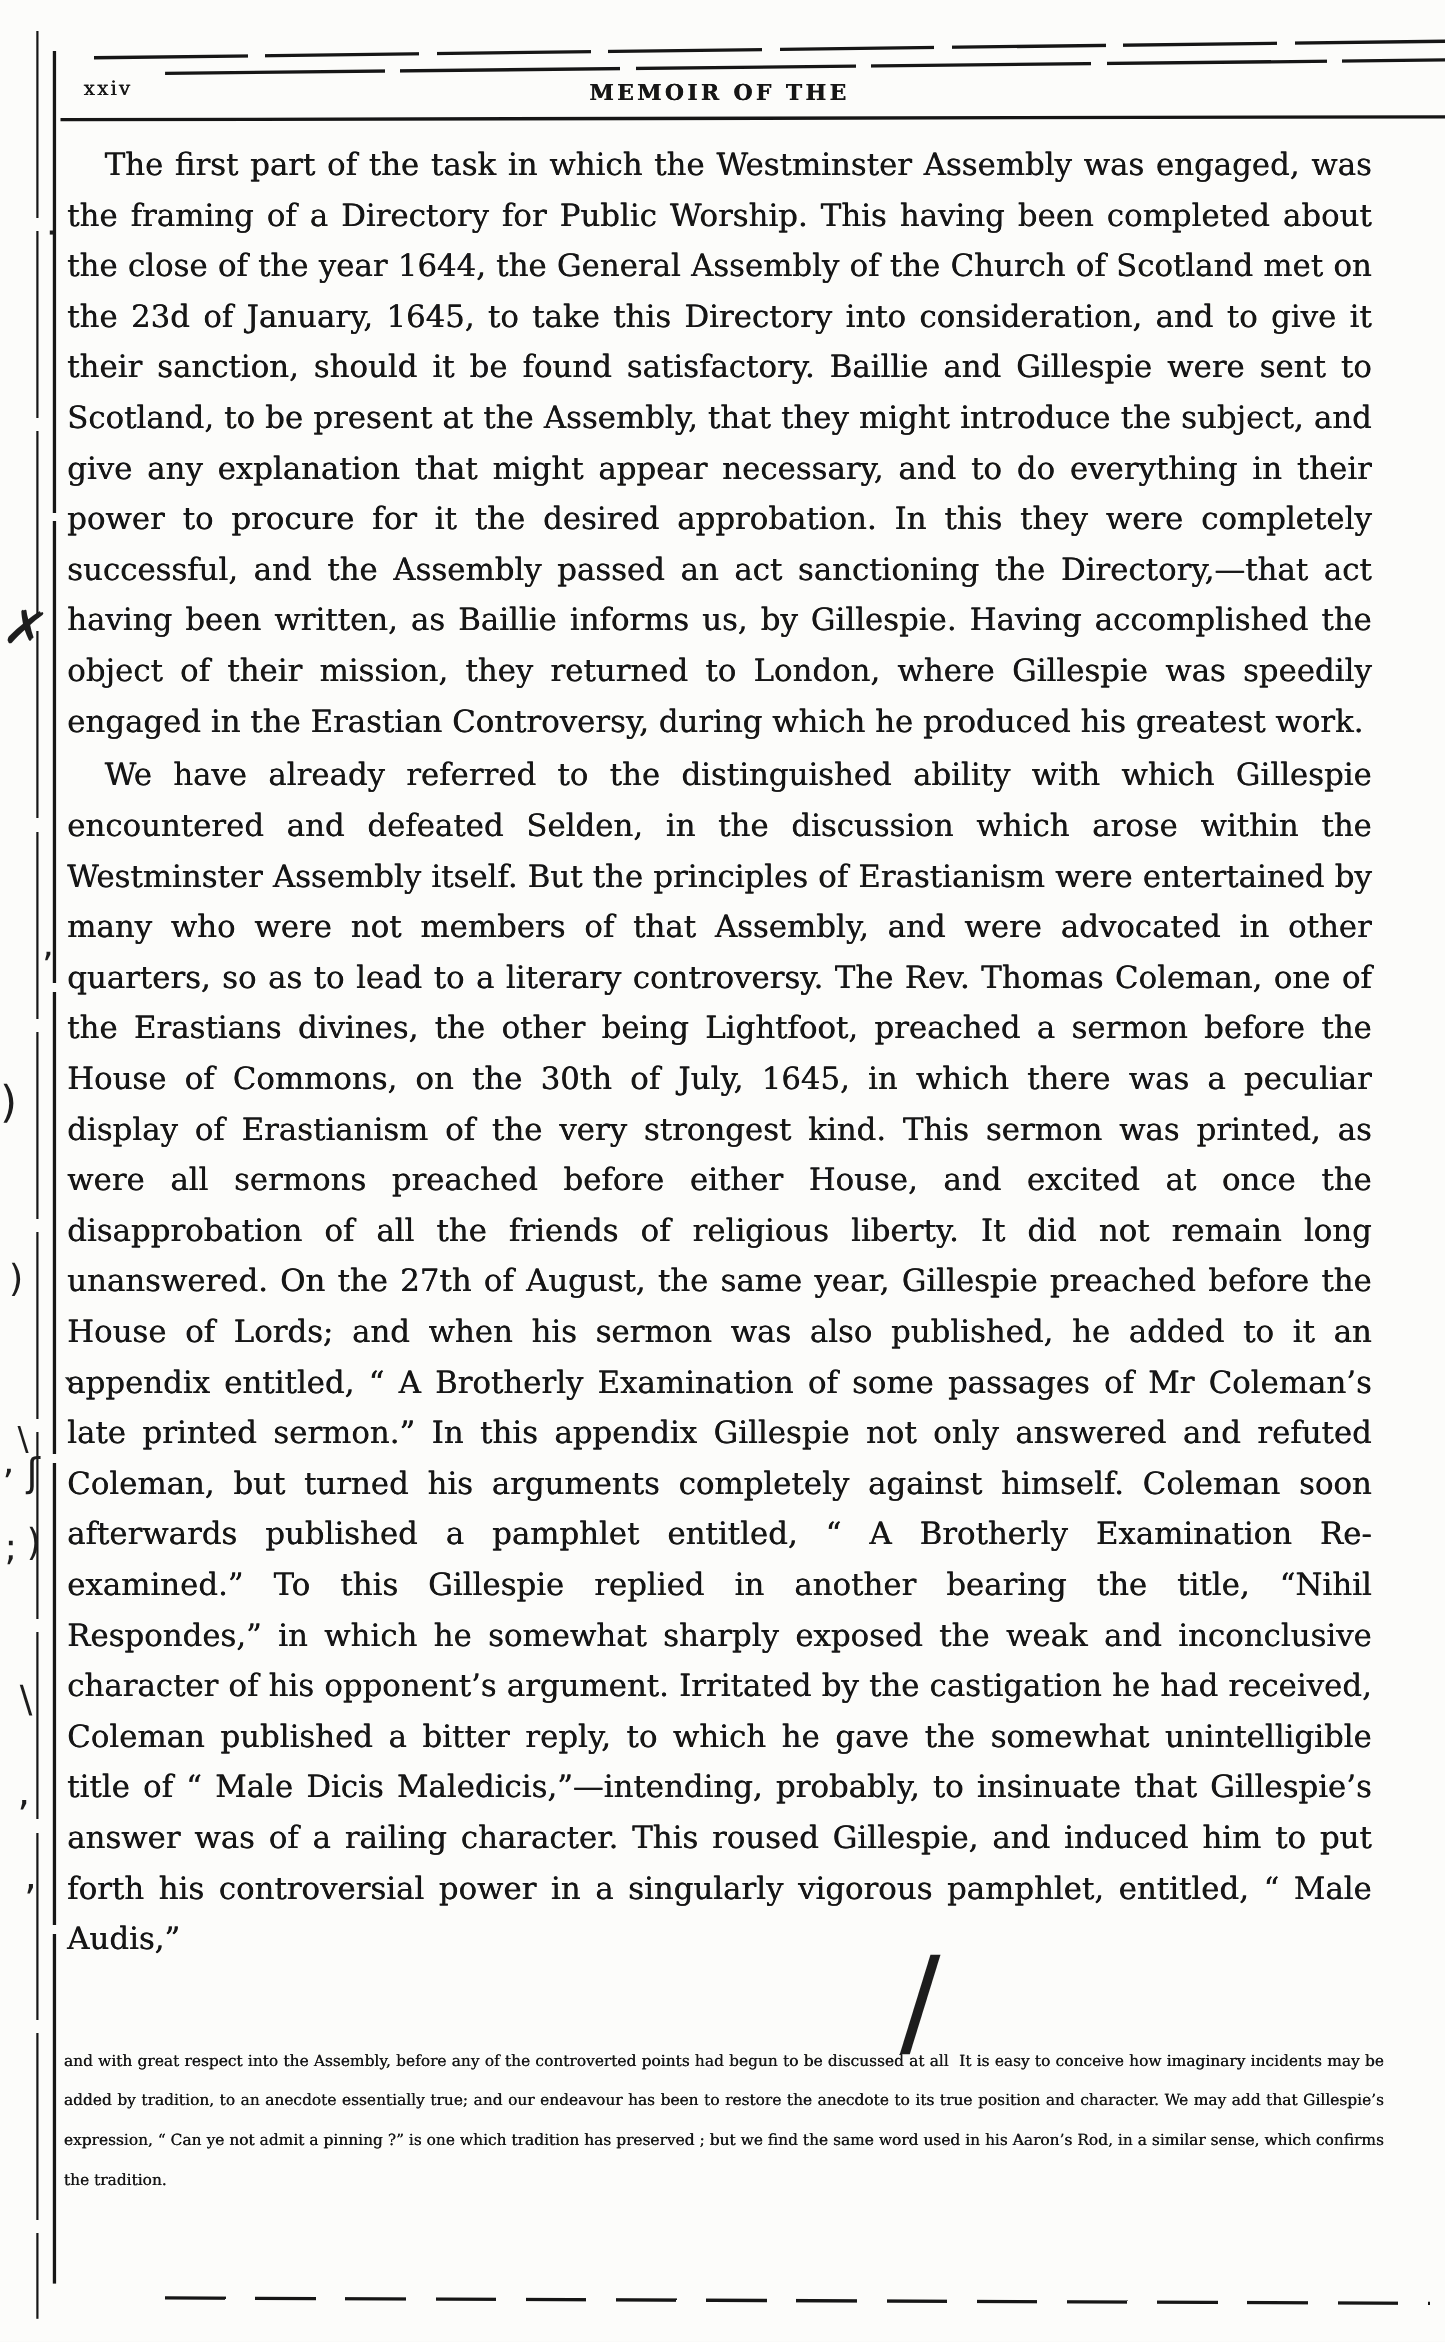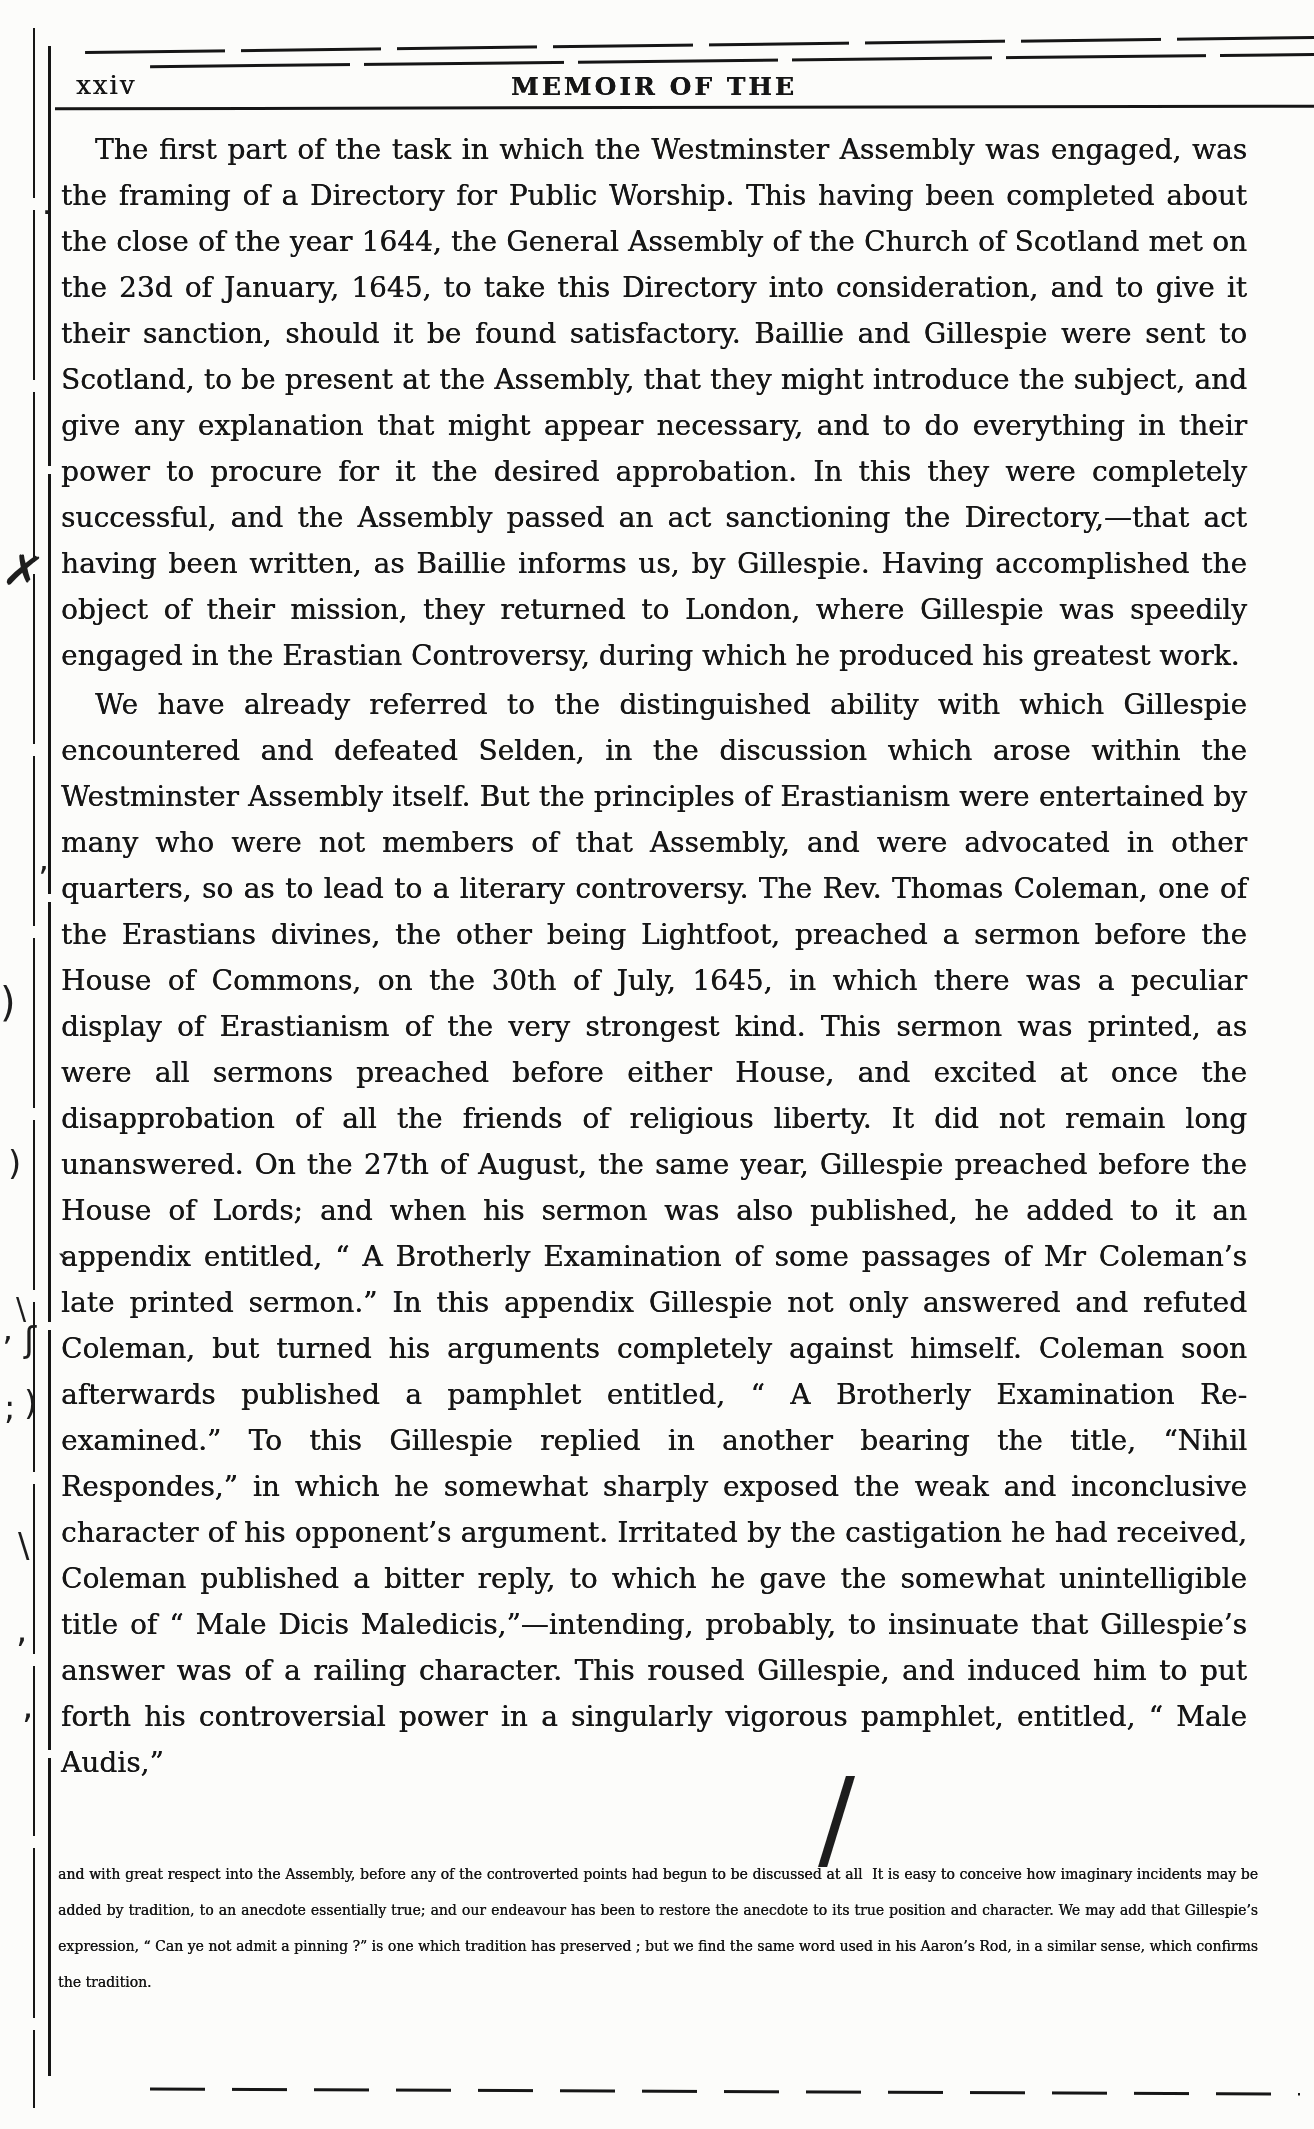--- a/index.html
+++ b/index.html
@@ -44,27 +44,27 @@
   }
   .bottom-rule {
     left: 150px; top: 2090px; width: 1150px; height: 3px;
     background: repeating-linear-gradient(90deg, var(--ink) 0 55px, transparent 55px 82px);
     transform: rotate(0.25deg);
   }
   
   .header { position: absolute; left: 58px; top: 68px; width: 1192px; height: 36px; }
   .pagenum {
     position: absolute; left: 18px; top: 2px;
-    font-size: 26px; letter-spacing: 2px;
+    font-size: 18px; letter-spacing: 2px;
     text-shadow: 0.4px 0 0 currentColor;
   }
   .running-head {
     position: absolute; left: 0; right: 0; top: 4px;
     text-align: center;
-    font-size: 25px; font-weight: bold; letter-spacing: 3px;
+    font-size: 20px; font-weight: bold; letter-spacing: 3px;
     text-shadow: 0.3px 0 0 currentColor;
   }
   
   .body-text {
     position: absolute; left: 58px; top: 124px; width: 1192px;
     font-size: 28px; line-height: 46px;
     text-align: justify;
     text-shadow: 0.35px 0 0 currentColor;
   }
   .body-text p { margin: 3px; text-indent: 34px; }

